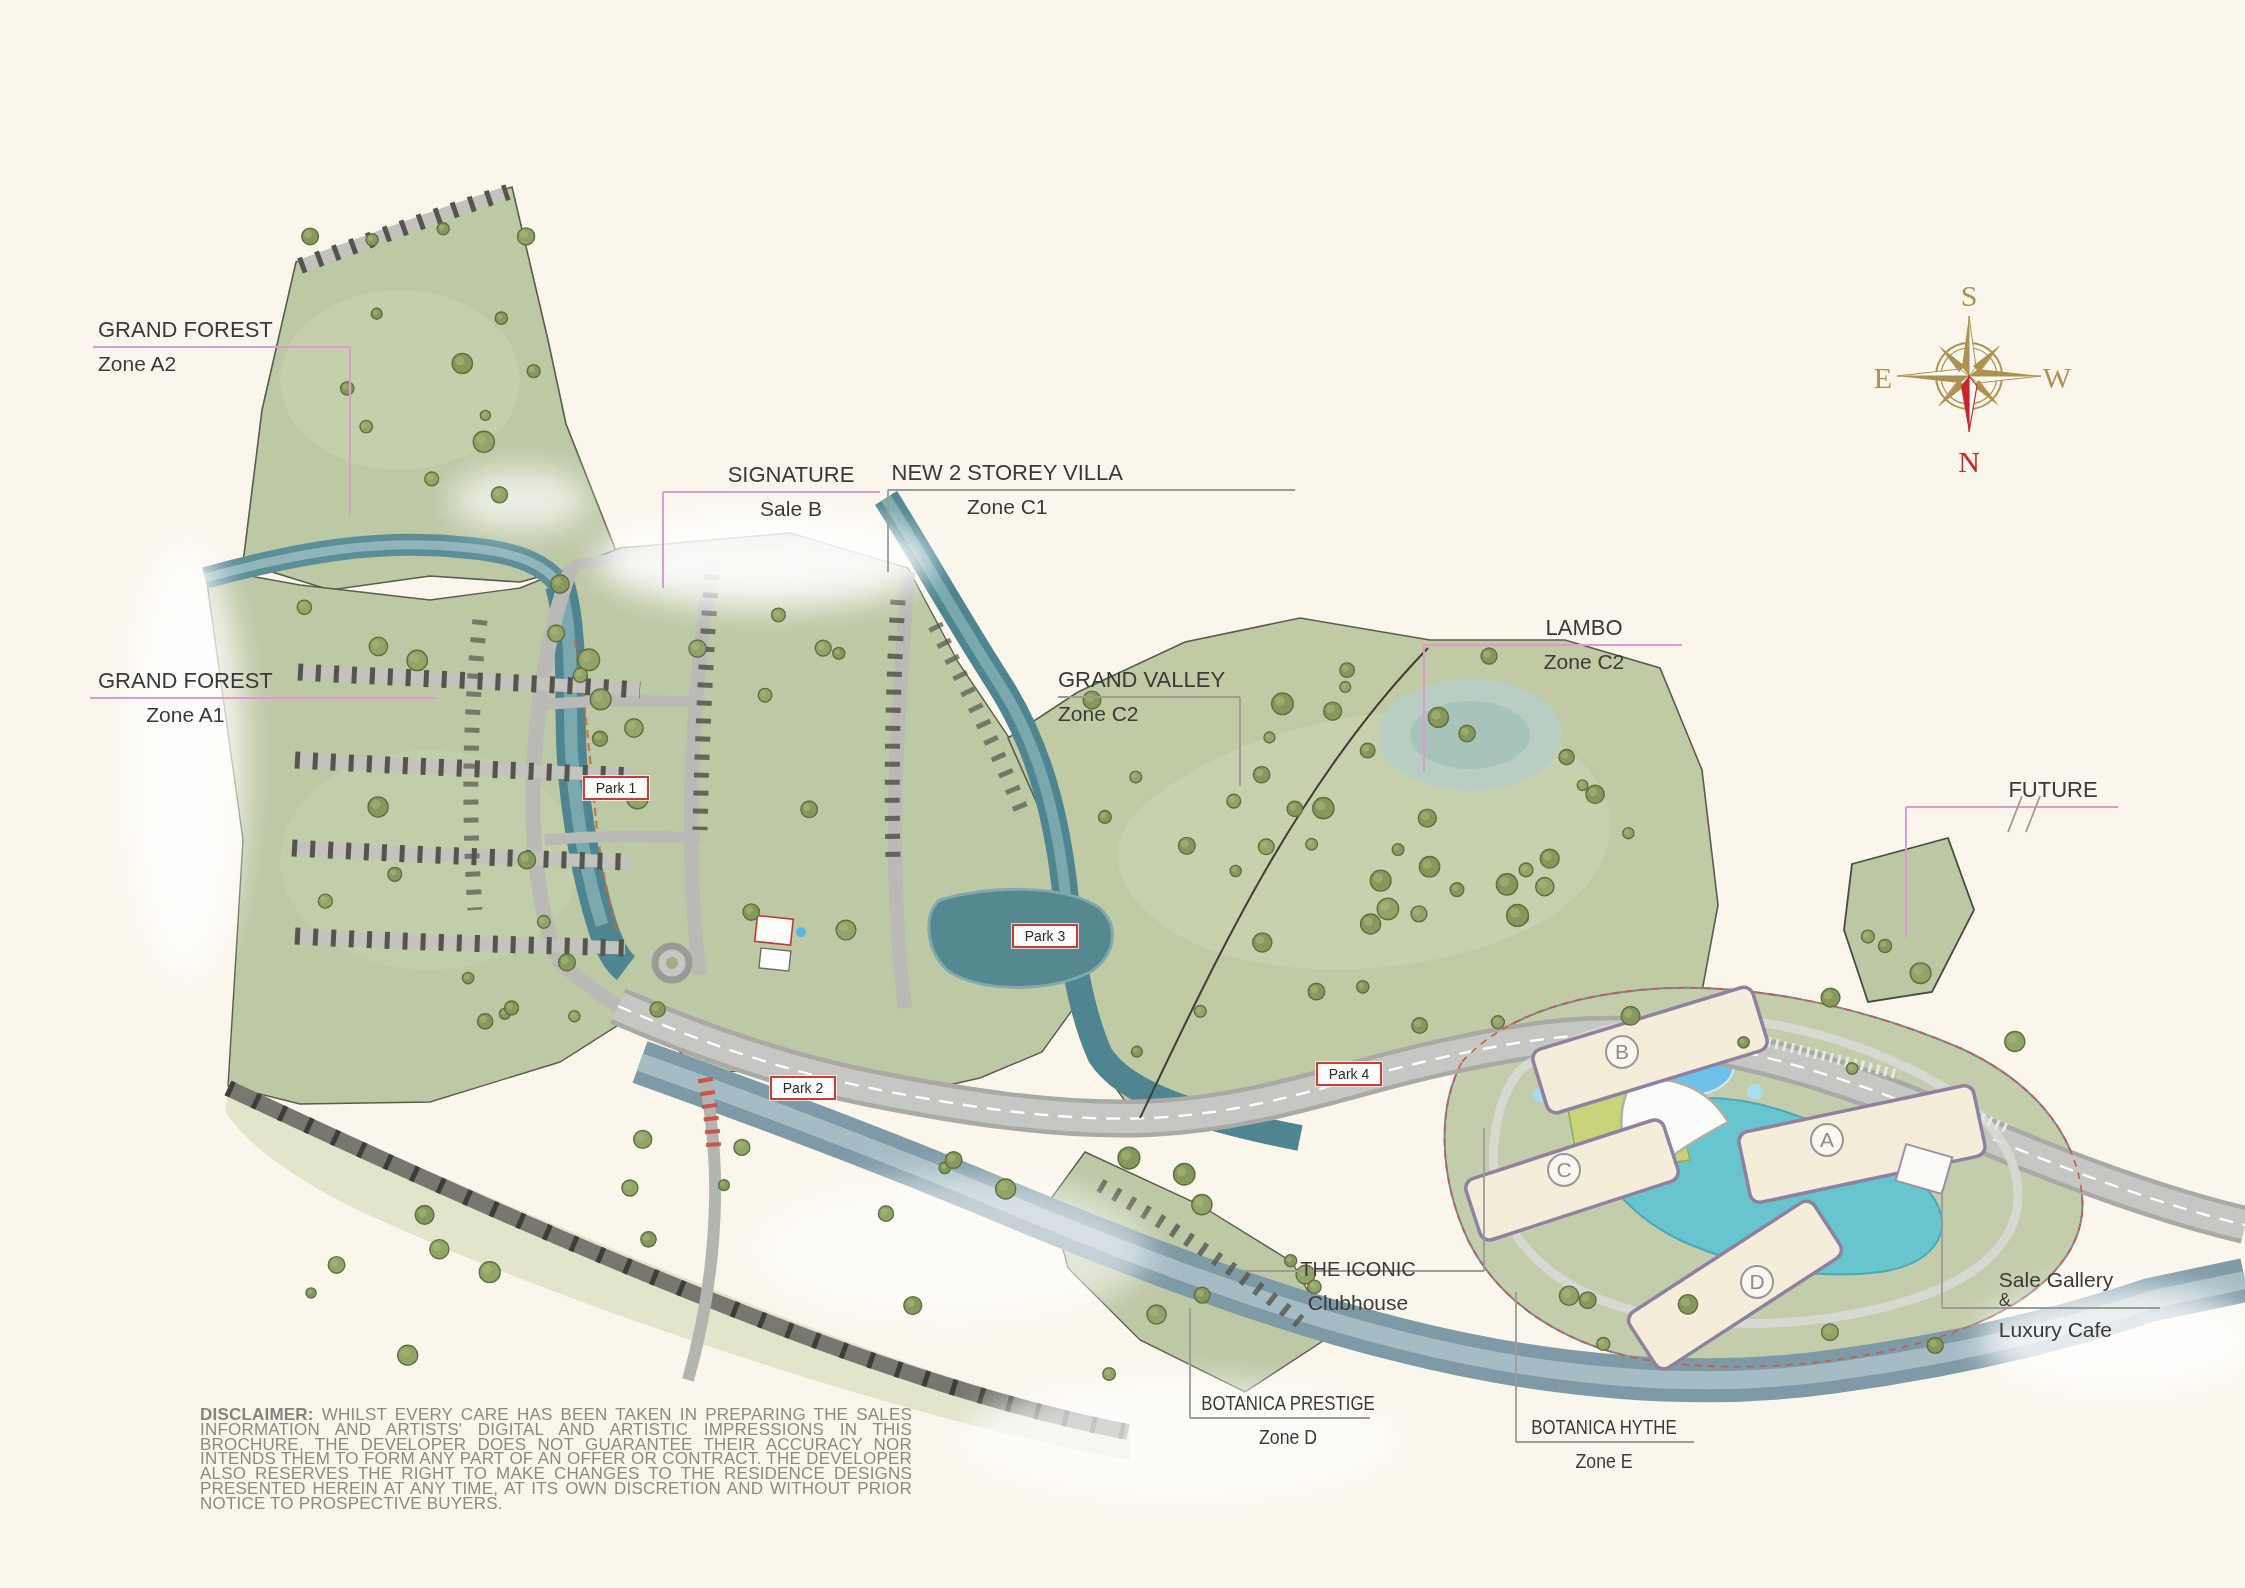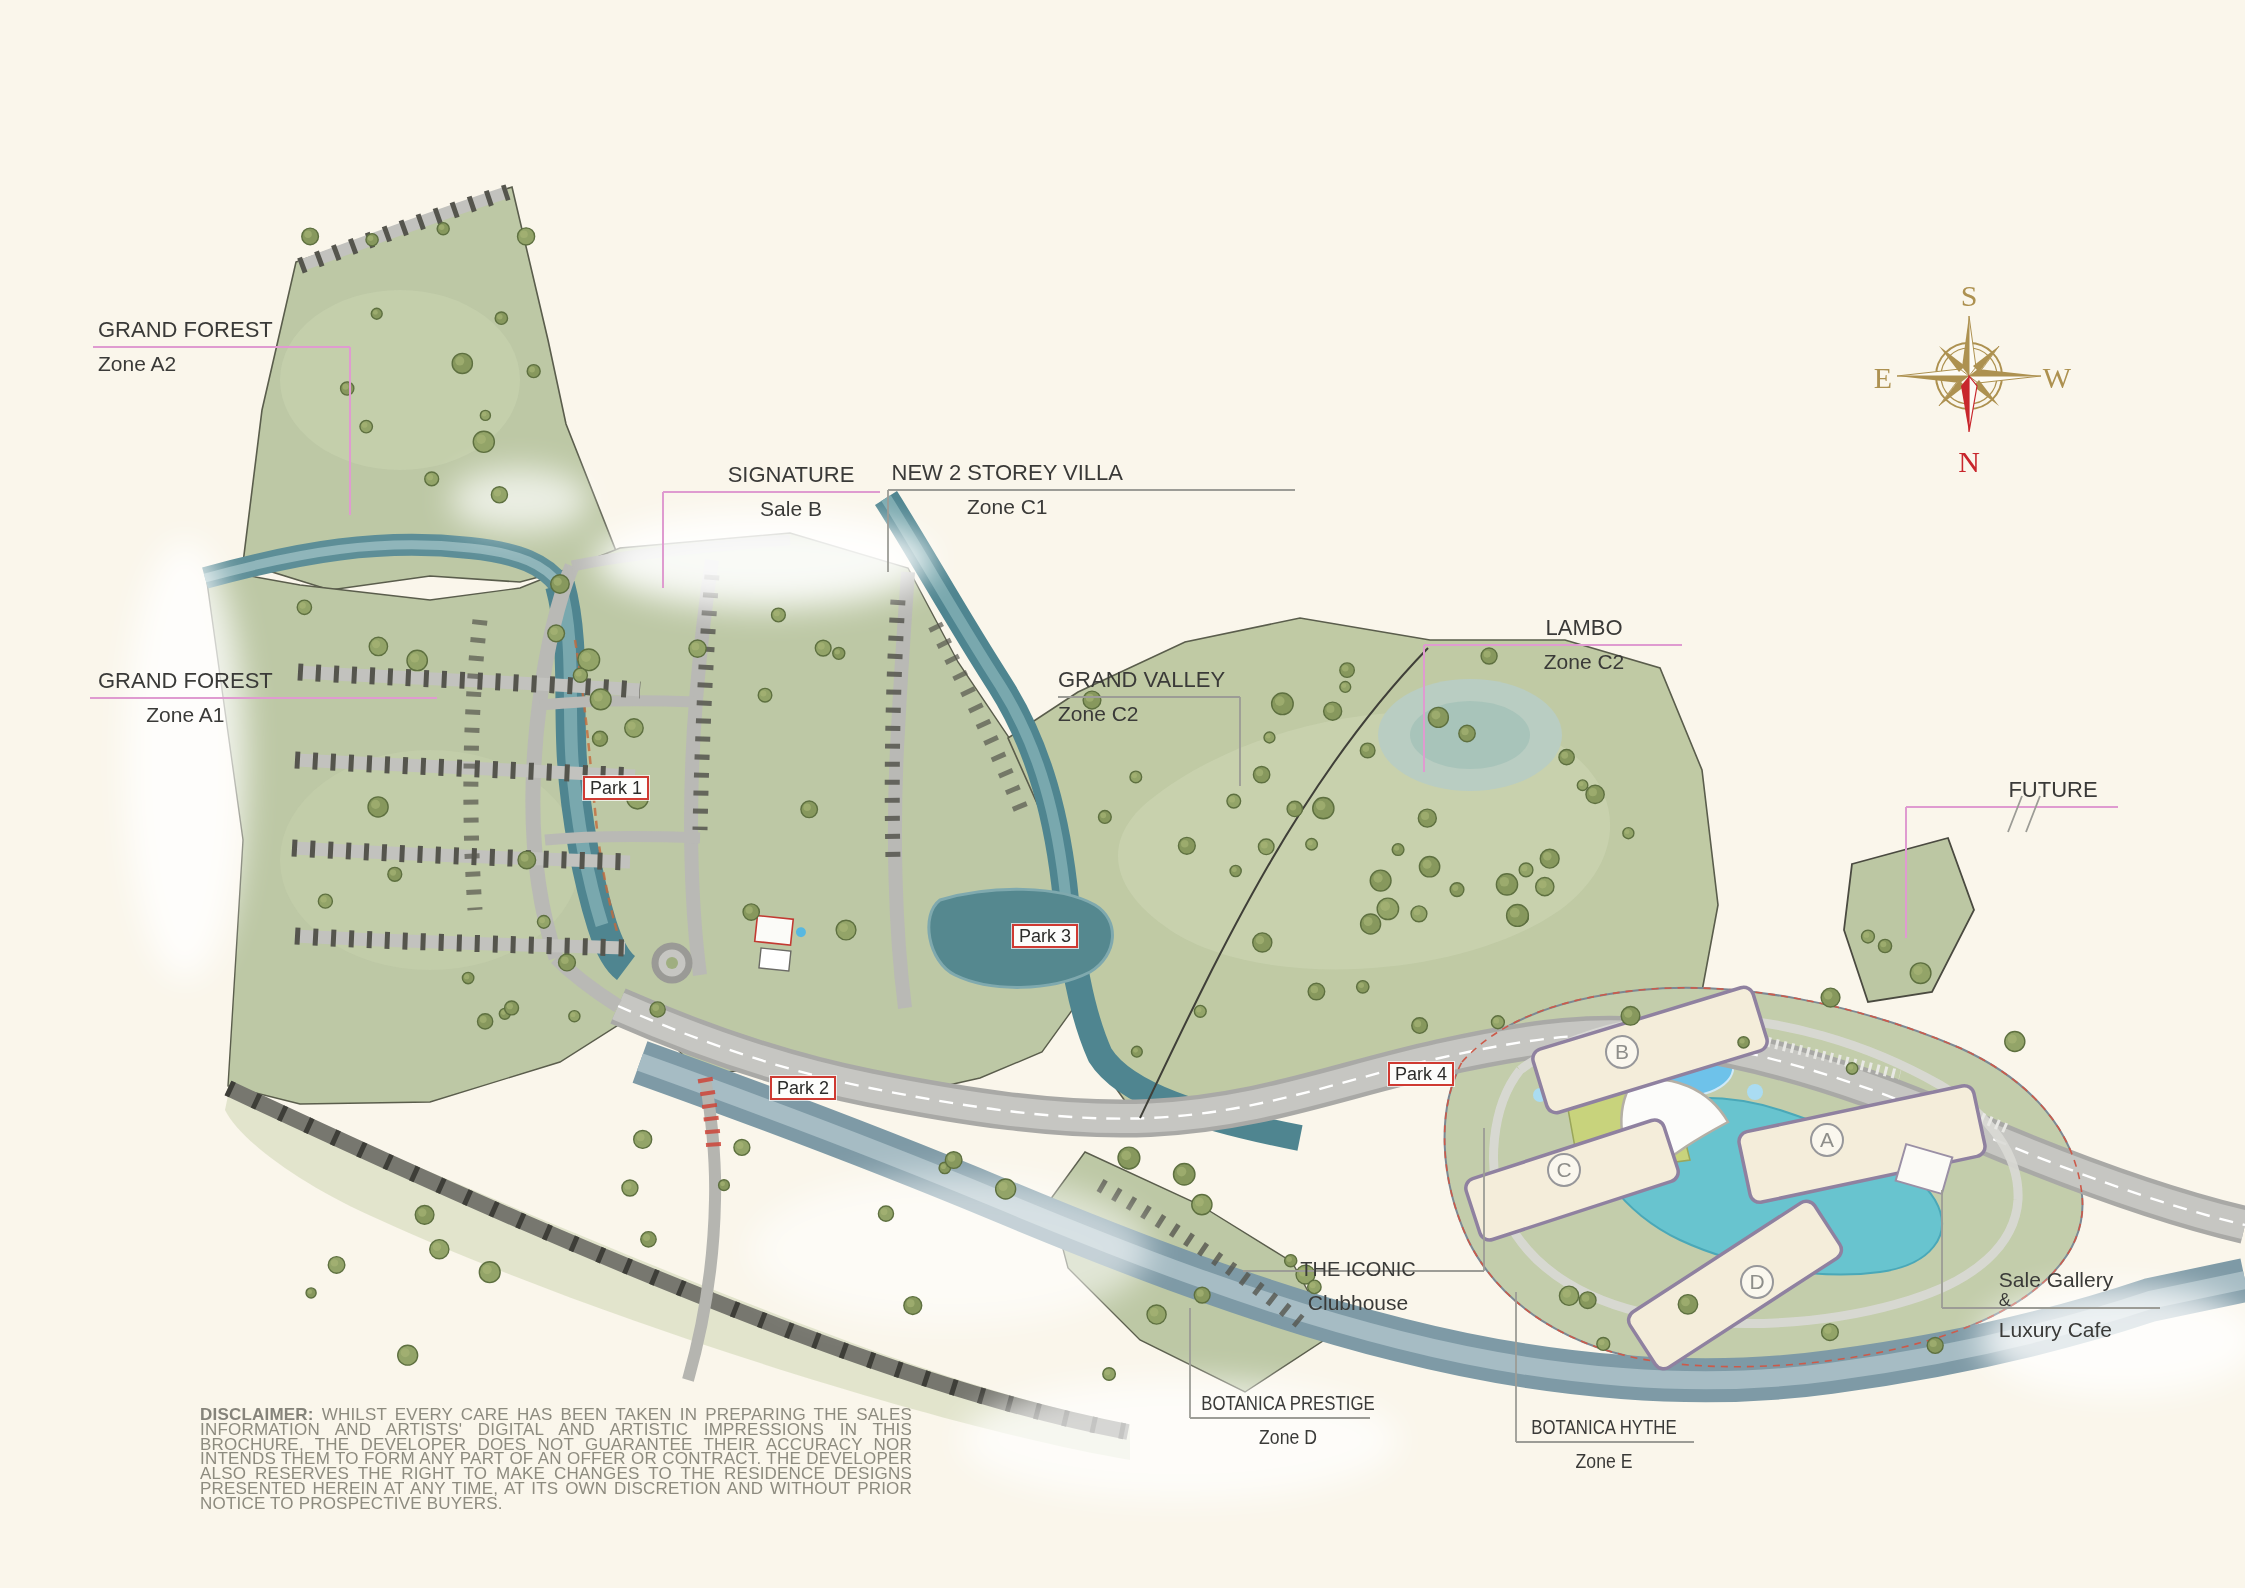--- a/index.html
+++ b/index.html
@@ -25,21 +25,21 @@
   .zlabel.right .l2{}
   .zlabel.cond{transform:translateX(-50%) scaleX(.84);transform-origin:center top;}
   .zlabel.small .l1{font-size:20px;}
   .sale-label{position:absolute;transform:translateX(-50%);text-align:left;
     color:var(--label-text);white-space:nowrap;}
   .sale-label .s1{display:block;font-size:21px;line-height:22px;}
   .sale-label .amp{display:block;font-size:18px;line-height:18px;margin-bottom:10px;}
   .sale-label .s2{display:block;font-size:21px;line-height:22px;}
   
   .park{position:absolute;width:66px;height:24px;background:#fdfdfb;
-    border:2px solid var(--park-border);color:#2c2c2a;font-size:18px;
+    border:2px solid var(--park-border);color:#2c2c2a;font-size:14px;
     display:flex;align-items:center;justify-content:center;
     box-shadow:0 0 0 1px rgba(255,255,255,.7);}
   
   .badge{position:absolute;width:34px;height:34px;border-radius:50%;
     border:2.5px solid #97979a;background:rgba(255,255,255,.55);
     color:#8e8e8a;font-size:21px;display:flex;align-items:center;justify-content:center;}
   
   .disclaimer{position:absolute;left:200px;top:1408px;width:712px;
     font-size:17px;line-height:14.8px;color:#8d8b7f;letter-spacing:.2px;
     text-align:justify;}
@@ -544,21 +544,21 @@
   </div>
 
   <div class="zlabel cond small" style="left:1604px;top:1415px;">
     <span class="l1">BOTANICA HYTHE</span>
     <span class="l2">Zone E</span>
   </div>
 
   <div class="park" style="left:583px;top:776px;">Park 1</div>
   <div class="park" style="left:770px;top:1076px;">Park 2</div>
   <div class="park" style="left:1012px;top:924px;">Park 3</div>
-  <div class="park" style="left:1388px;top:1062px;">Park 4</div>
+  <div class="park" style="left:1316px;top:1062px;">Park 4</div>
 
   <div class="badge" style="left:1605px;top:1035px;">B</div>
   <div class="badge" style="left:1810px;top:1123px;">A</div>
   <div class="badge" style="left:1547px;top:1153px;">C</div>
   <div class="badge" style="left:1740px;top:1265px;">D</div>
 
   <div class="disclaimer">
     <b>DISCLAIMER:</b>
     <span>WHILST EVERY CARE HAS BEEN TAKEN IN PREPARING THE SALES INFORMATION AND ARTISTS' DIGITAL AND ARTISTIC IMPRESSIONS IN THIS BROCHURE, THE DEVELOPER</span>
     <span>DOES NOT GUARANTEE THEIR ACCURACY NOR INTENDS THEM TO FORM ANY PART OF AN OFFER OR CONTRACT. THE DEVELOPER ALSO RESERVES THE RIGHT TO MAKE CHANGES</span>

